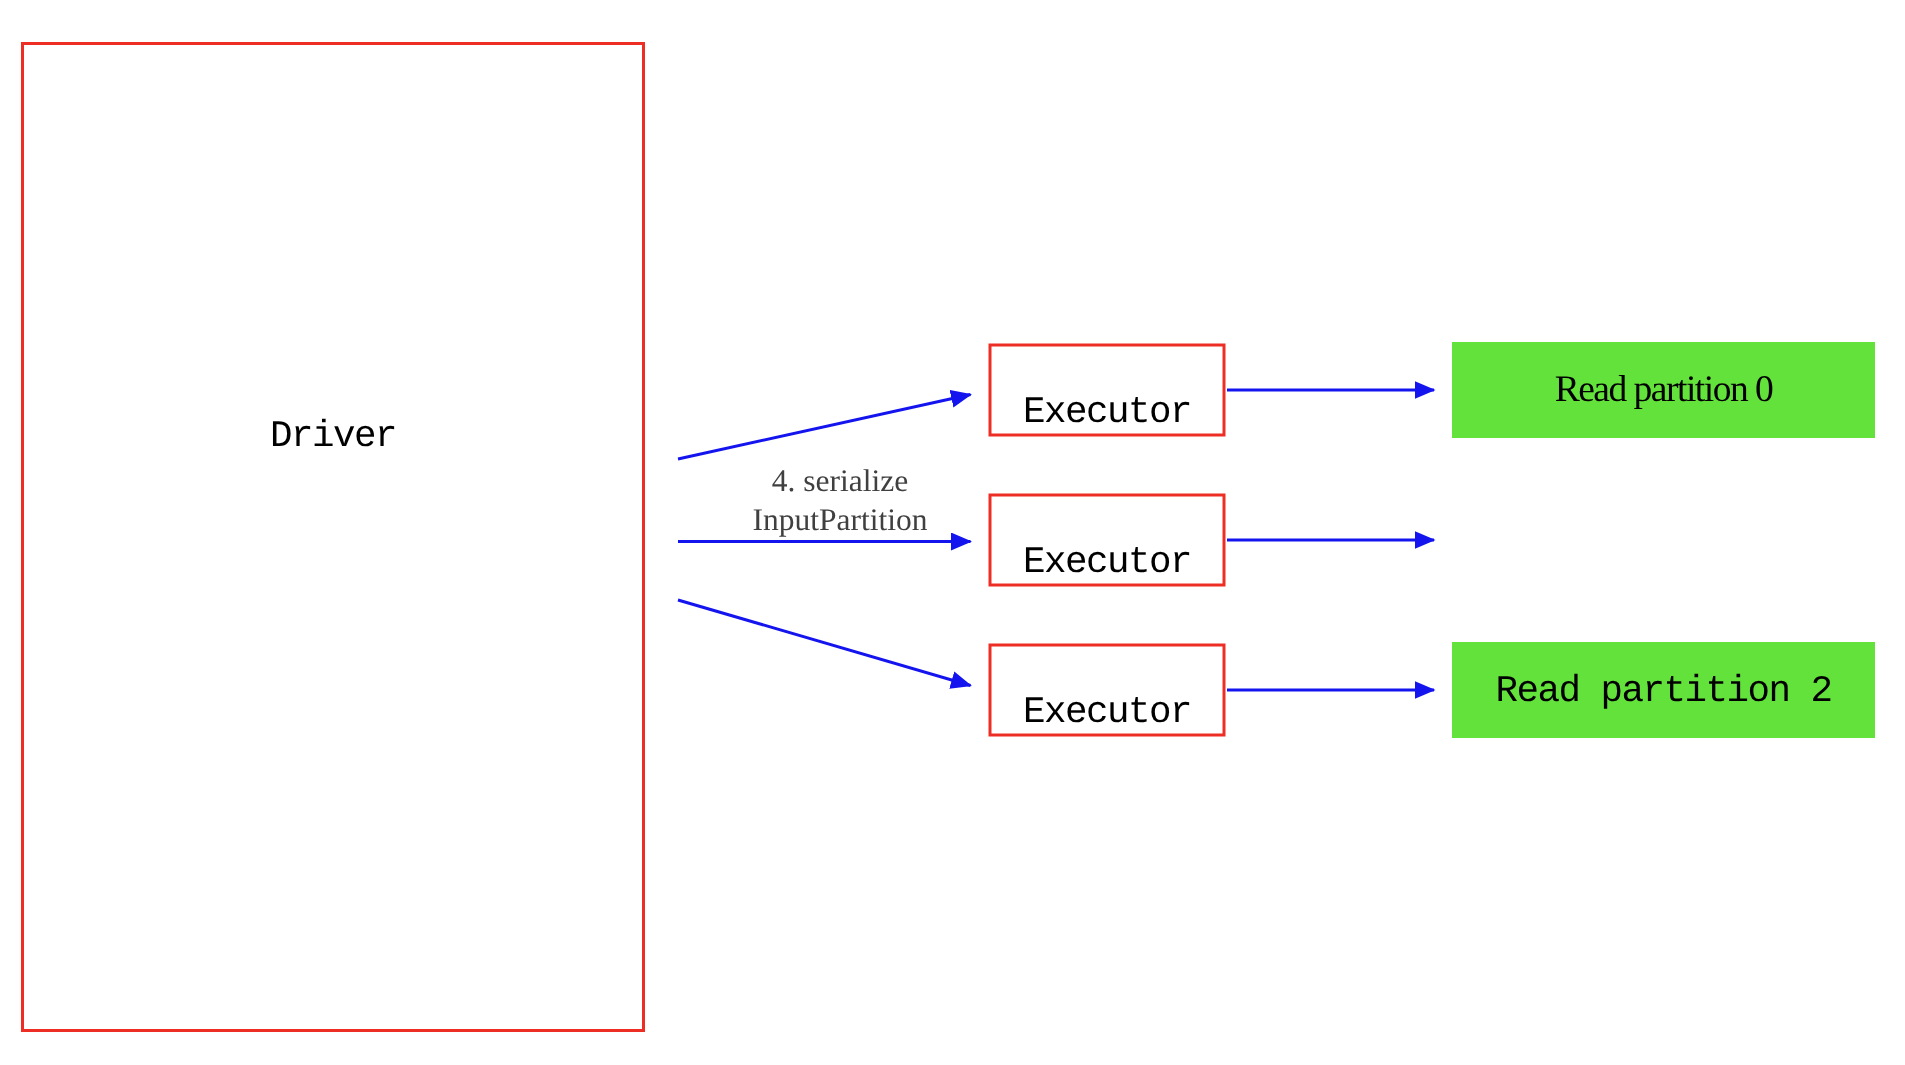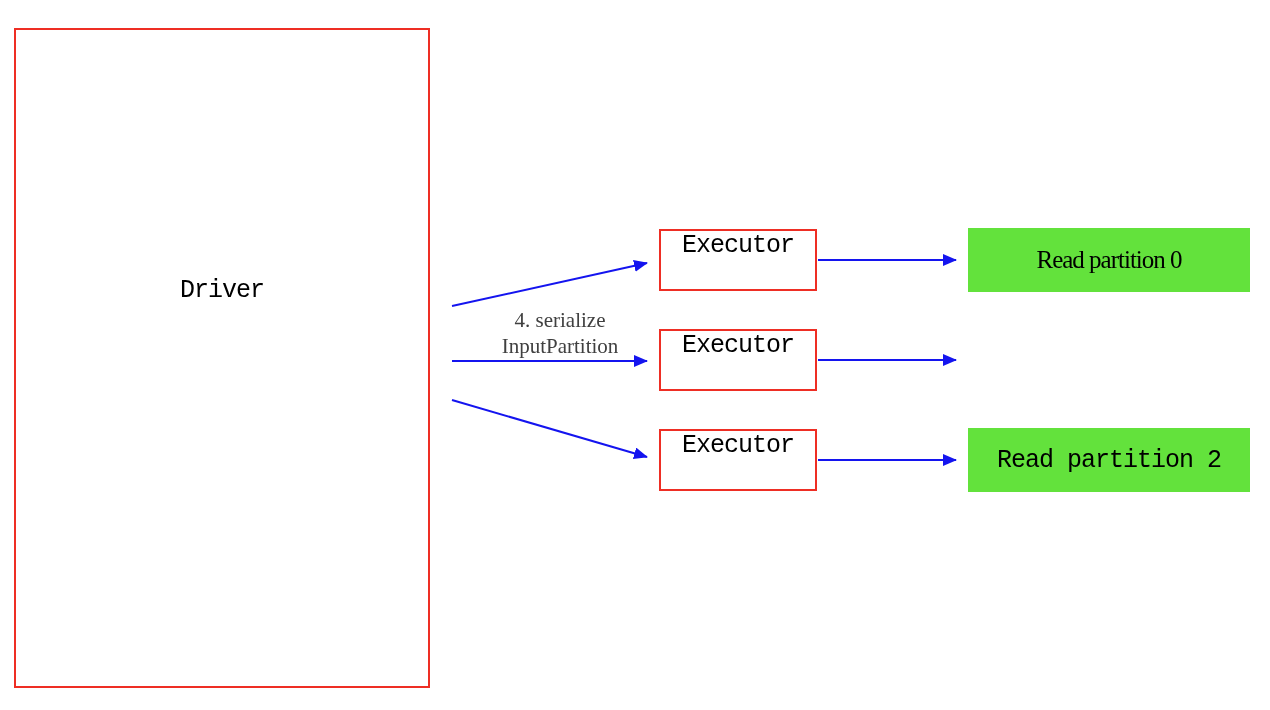--- a/index.html
+++ b/index.html
@@ -56,21 +56,21 @@
   }
   .executor-box {
     position: absolute;
     left: 659px;
     width: 158px;
     height: 62px;
     border: 2px solid #ee2e24;
     box-sizing: border-box;
     background: #ffffff;
     display: flex;
-    align-items: flex-start;
+    align-items: flex-end;
     justify-content: center;
     font-size: 25px;
     letter-spacing: -1px;
   }
   .partition-box {
     position: absolute;
     left: 968px;
     width: 282px;
     height: 64px;
     box-sizing: border-box;

